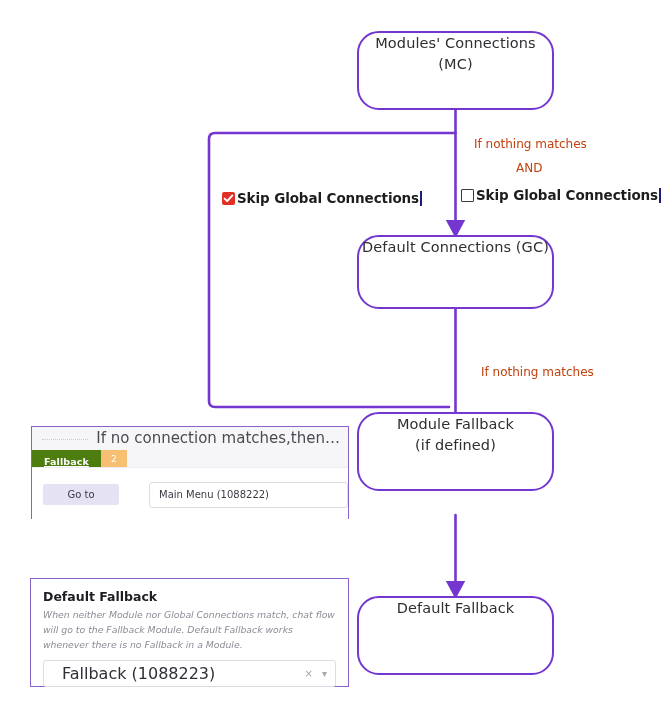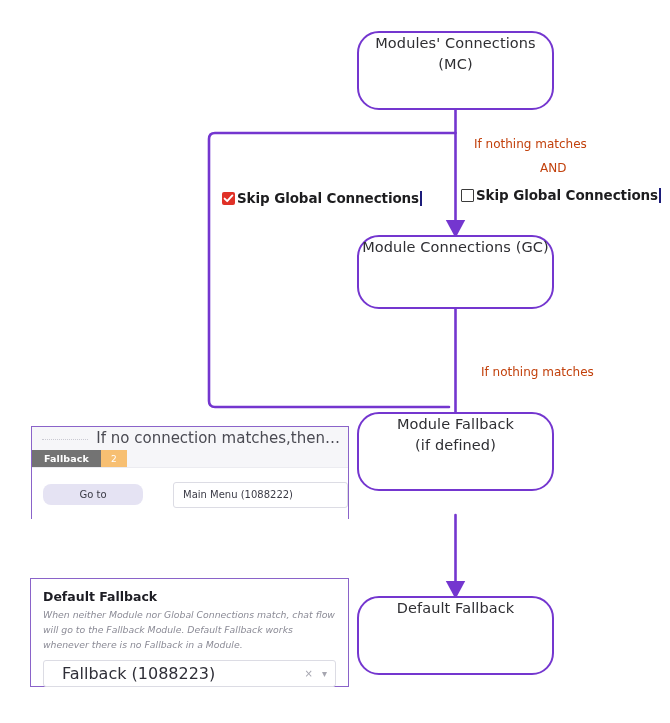--- a/index.html
+++ b/index.html
@@ -59,21 +59,21 @@
 
   
   .edge-label {
     position: absolute;
     font-size: 12px;
     color: #c2410c;
     white-space: nowrap;
     text-align: right;
   }
   #lbl-if-nothing-1 { left: 474px; top: 137px; }
-  #lbl-and          { left: 516px; top: 161px; margin-left: 24px; }
+  #lbl-and          { left: 516px; top: 161px; }
   #lbl-if-nothing-2 { left: 481px; top: 365px; }
 
   
   .annot-check {
     position: absolute;
     display: flex;
     align-items: center;
     gap: 0px;
     white-space: nowrap;
   }
@@ -142,28 +142,29 @@
     color: #4a4a52;
     white-space: nowrap;
   }
   #card-fallback .tabs {
     display: flex;
     align-items: stretch;
     height: 17px;
     margin-top: 1px;
   }
   #card-fallback .tab-main {
-    background: #737373;
+    background: #4d7c0f;
     color: #ffffff;
     font-size: 9.5px;
     font-weight: bold;
     display: flex;
-    align-items: center;
+    align-items: flex-end;
     padding: 0 12px;
     letter-spacing: .1px;
+    text-decoration: underline;
   }
   #card-fallback .tab-count {
     background: #f7bf72;
     color: #ffffff;
     font-size: 9px;
     display: flex;
     align-items: center;
     justify-content: center;
     width: 26px;
   }
@@ -173,26 +174,26 @@
     display: flex;
     align-items: center;
     padding-left: 11px;
     gap: 10px;
     border-top: 1px solid #ececf1;
   }
   #card-fallback .goto-btn {
     background: #e5e3f3;
     color: #3b3b46;
     font-size: 10px;
-    width: 100px;
+    width: 76px;
     height: 21px;
     display: flex;
     align-items: center;
     justify-content: center;
-    border-radius: 8px;
+    border-radius: 2px;
   }
   #card-fallback .goto-input {
     flex: 1 1 auto;
     height: 24px;
     background: #ffffff;
     border: 1px solid #dcdce4;
     border-radius: 3px;
     display: flex;
     align-items: center;
     padding-left: 9px;
@@ -269,21 +270,21 @@
 
       <path d="M455.5,515 L455.5,589" marker-end="url(#arrow)"></path>
     </g>
   </svg>
 
   <div class="node" id="node-mc">
     <span class="node-label">Modules' Connections (MC)</span>
   </div>
 
   <div class="node" id="node-gc">
-    <span class="node-label">Module Connections (GC)</span>
+    <span class="node-label">Default Connections (GC)</span>
   </div>
 
   <div class="node" id="node-mf">
     <span class="node-label">Module Fallback
 (if defined)</span>
   </div>
 
   <div class="node" id="node-df">
     <span class="node-label">Default Fallback</span>
   </div>

